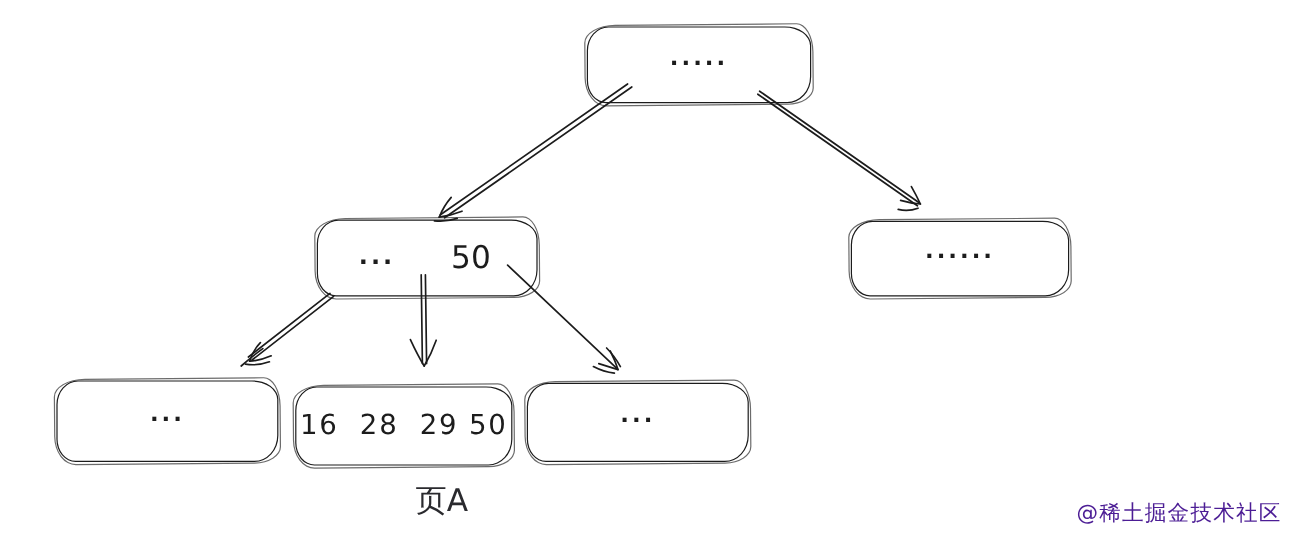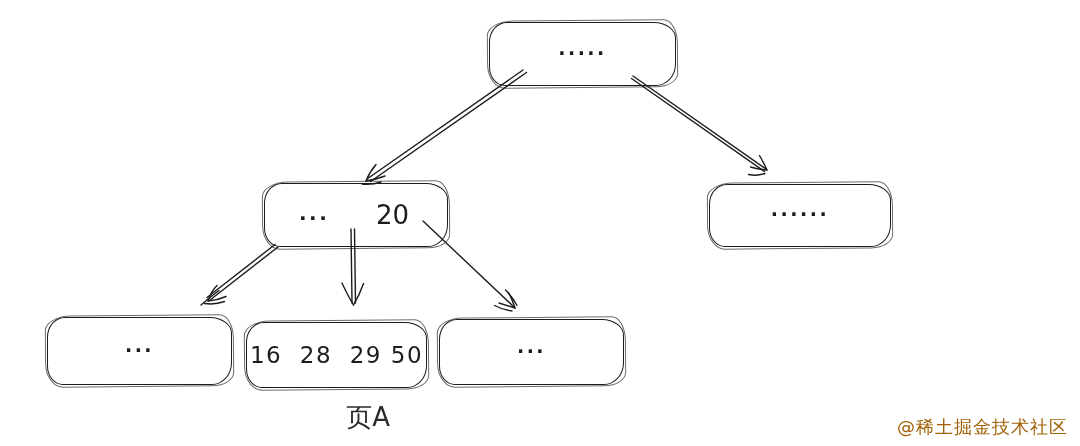--- a/index.html
+++ b/index.html
@@ -71,21 +71,21 @@
     font-size: 26px;
     color: #2a2a2e;
   }
 
   .watermark {
     position: absolute;
     right: 12px;
     bottom: 7px;
     font-size: 18px;
     letter-spacing: 1px;
-    color: #a16207;
+    color: #4c1d95;
     text-align: right;
   }
 
   svg.arrows {
     position: absolute;
     left: 0; top: 0;
     width: 1080px;
     height: 446px;
     pointer-events: none;
   }
@@ -101,21 +101,21 @@
 <body>
 
 <div class="canvas">
 
   <div class="node node-root">
     <span class="dots">.....</span>
   </div>
 
   <div class="node node-int-l">
     <span class="dots">...</span>
-    <span class="key-right">20</span>
+    <span class="key-right">50</span>
   </div>
 
   <div class="node node-int-r">
     <span class="dots">......</span>
   </div>
 
   <div class="node node-leaf-l">
     <span class="dots">...</span>
   </div>
 

